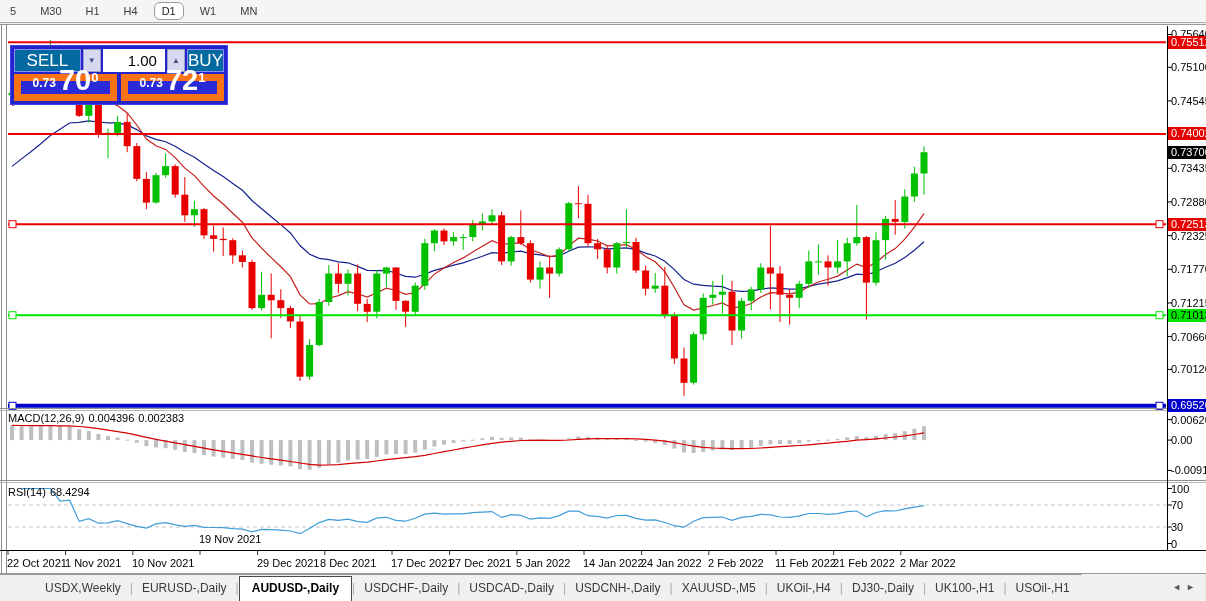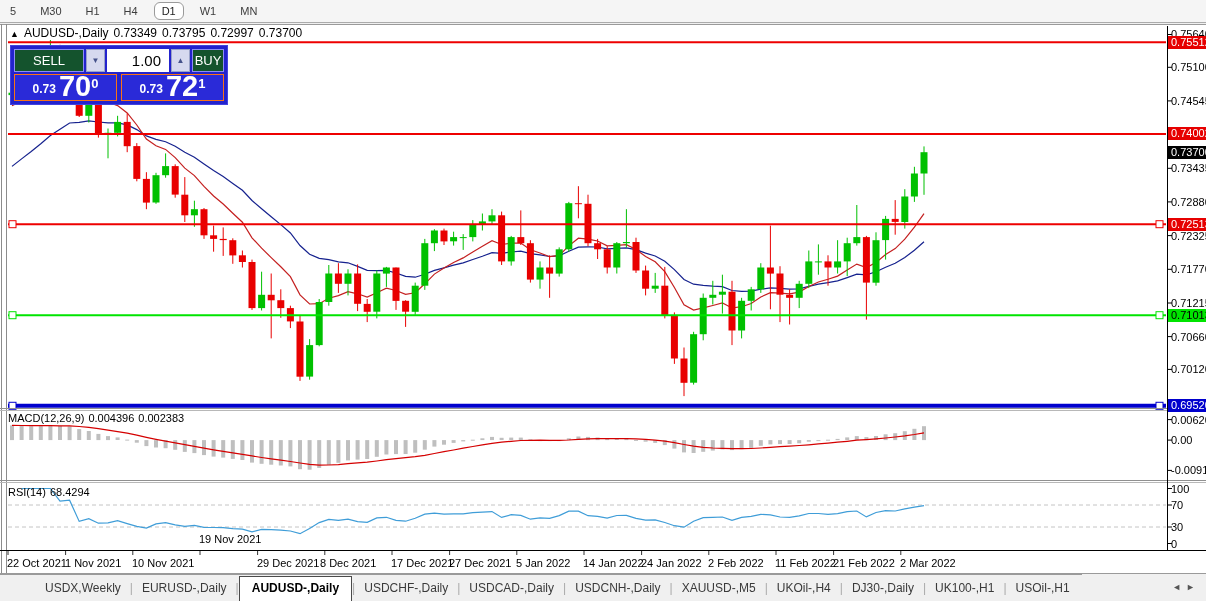--- a/index.html
+++ b/index.html
@@ -18,30 +18,30 @@
   .pbox{position:absolute;left:1168px;width:40px;height:13px;font-size:11px;line-height:13px;
         padding-left:3px;box-sizing:border-box;white-space:nowrap;overflow:hidden;}
   #titlebar{position:absolute;left:10px;top:26px;font-size:12px;color:#000;white-space:nowrap;}
   #titlebar .tri{font-size:9px;margin-right:5px;}
   #titlebar span.num{margin-left:5px;}
   #titlebar .sym{font-weight:bold;font-weight:normal;}
   
   #panel{position:absolute;left:10px;top:45px;width:218px;height:60px;background:#2323cd;
          border:1px solid #4242e0;box-sizing:border-box;}
   #panel .row1{position:absolute;left:3px;top:3px;right:3px;height:23px;display:flex;gap:2px;}
-  .tradebtn{background:#14532d;border:1px solid #8d8df5;color:#fff;font-size:13px;
+  .tradebtn{background:#0369a1;border:1px solid #8d8df5;color:#fff;font-size:17px;
             display:flex;align-items:center;justify-content:center;box-sizing:border-box;}
   #sellbtn{width:70px;}
   #buybtn{width:46px;flex:1;}
   .spinbtn{width:19px;background:#d6d9ef;border:1px solid #9aa2c8;color:#44518a;font-size:8px;
            display:flex;align-items:center;justify-content:center;box-sizing:border-box;}
   #volinput{width:62px;border:none;font-family:"Liberation Sans",sans-serif;font-size:15px;
             text-align:right;padding:0 8px 0 0;box-sizing:border-box;}
   #panel .row2{position:absolute;left:3px;top:28px;right:3px;bottom:3px;display:flex;gap:4px;}
-  .pricebox{flex:1;background:#2a2ad8;border:1px solid #f97316;color:#fff;display:flex;
+  .pricebox{flex:1;background:#2a2ad8;border:7px solid #f97316;color:#fff;display:flex;
             align-items:flex-end;justify-content:center;padding-bottom:1px;box-sizing:border-box;}
   .pricebox .small{font-size:12px;font-weight:bold;margin-right:3px;line-height:20px;}
   .pricebox .big{font-size:29px;font-weight:bold;line-height:26px;letter-spacing:0px;}
   .pricebox .sup{font-size:13px;font-weight:bold;transform:translateY(-10px);line-height:10px;}
   
   .indlbl{position:absolute;font-size:11px;color:#000;white-space:nowrap;}
   .indlbl span{margin-right:4px;}
   
   #tabbar{position:absolute;left:0;top:574px;width:1082px;height:27px;background:#f0f0f0;
           border-top:1px solid #9a9a9a;display:flex;align-items:center;padding-left:36px;box-sizing:border-box;}
@@ -410,23 +410,20 @@
       <line x1="449.6" y1="551" x2="449.6" y2="555" stroke="#333"></line>
       <line x1="516.8" y1="551" x2="516.8" y2="555" stroke="#333"></line>
       <line x1="584.0" y1="551" x2="584.0" y2="555" stroke="#333"></line>
       <line x1="641.6" y1="551" x2="641.6" y2="555" stroke="#333"></line>
       <line x1="708.8" y1="551" x2="708.8" y2="555" stroke="#333"></line>
       <line x1="776.0" y1="551" x2="776.0" y2="555" stroke="#333"></line>
       <line x1="833.6" y1="551" x2="833.6" y2="555" stroke="#333"></line>
       <line x1="900.8" y1="551" x2="900.8" y2="555" stroke="#333"></line>
     </svg>
 
-  <div id="titlebar">
-    <span class="tri">▲</span><span class="sym">AUDUSD-,Daily</span><span class="num">0.73349</span><span class="num">0.73795</span><span class="num">0.72997</span><span class="num">0.73700</span>
-  </div>
 
   <div id="labels">
       <div class="axlbl" style="left:1171px;top:28px;">0.75640</div>
       <div class="axlbl" style="left:1171px;top:61px;">0.75100</div>
       <div class="axlbl" style="left:1171px;top:95px;">0.74545</div>
       <div class="axlbl" style="left:1171px;top:162px;">0.73435</div>
       <div class="axlbl" style="left:1171px;top:196px;">0.72880</div>
       <div class="axlbl" style="left:1171px;top:230px;">0.72325</div>
       <div class="axlbl" style="left:1171px;top:263px;">0.71770</div>
       <div class="axlbl" style="left:1171px;top:297px;">0.71215</div>

